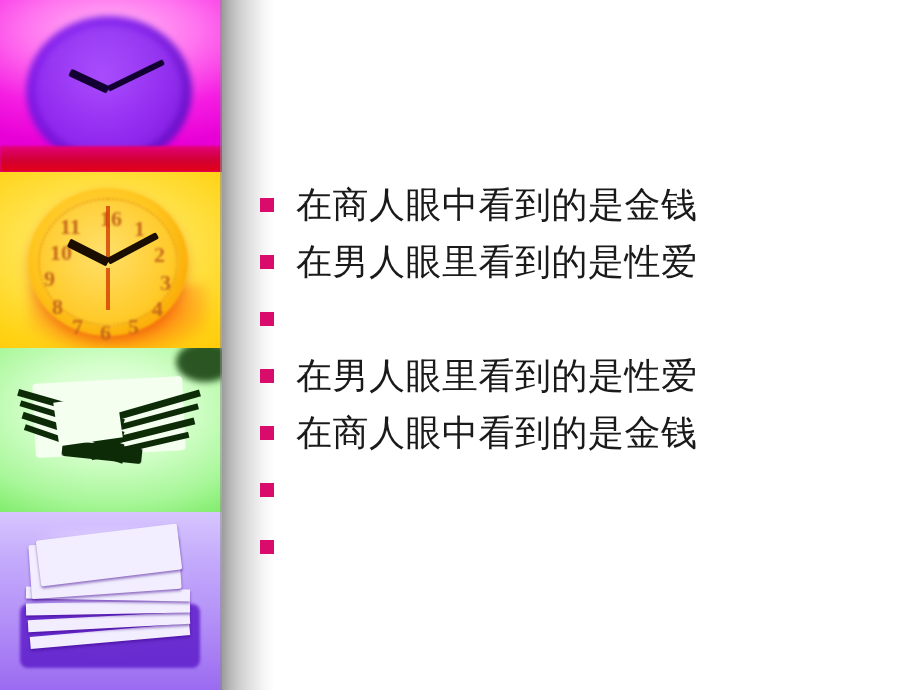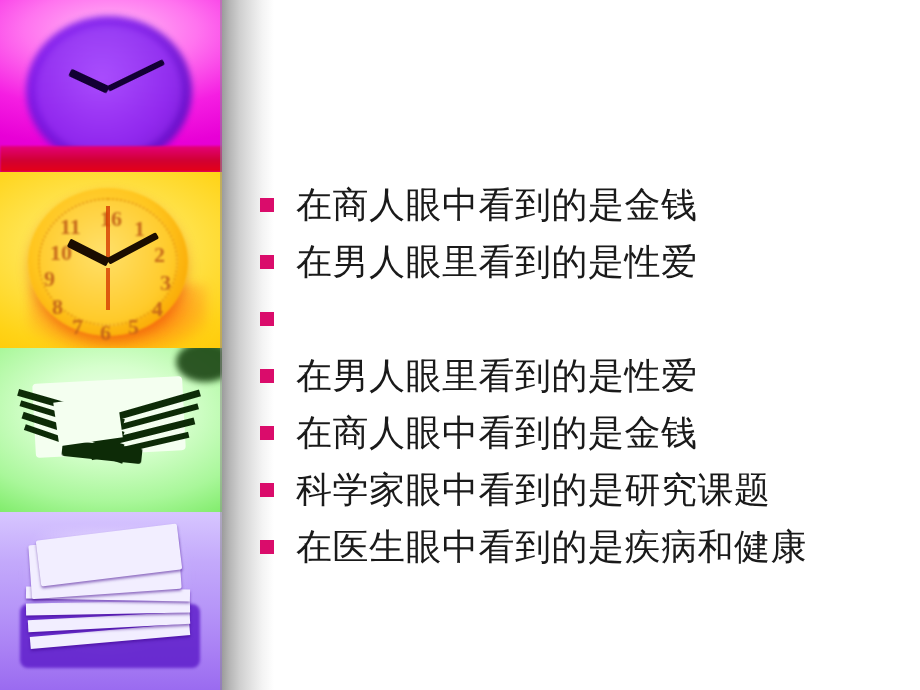--- a/index.html
+++ b/index.html
@@ -353,22 +353,20 @@
       <div class="bullet-item">
         <span class="bullet-marker"></span>
         <span class="bullet-text">在男人眼里看到的是性爱</span>
       </div>
       <div class="bullet-item">
         <span class="bullet-marker"></span>
         <span class="bullet-text">在商人眼中看到的是金钱</span>
       </div>
       <div class="bullet-item">
         <span class="bullet-marker"></span>
-        <span class="bullet-text">科学家眼中看到的是研究课题</span>
-      </div>
-      <div class="bullet-item">
-        <span class="bullet-marker"></span>
-        <span class="bullet-text">在医生眼中看到的是疾病和健康</span>
+      </div>
+      <div class="bullet-item">
+        <span class="bullet-marker"></span>
       </div>
     </div>
   </div>
 
 </div>
 
 </body></html>

